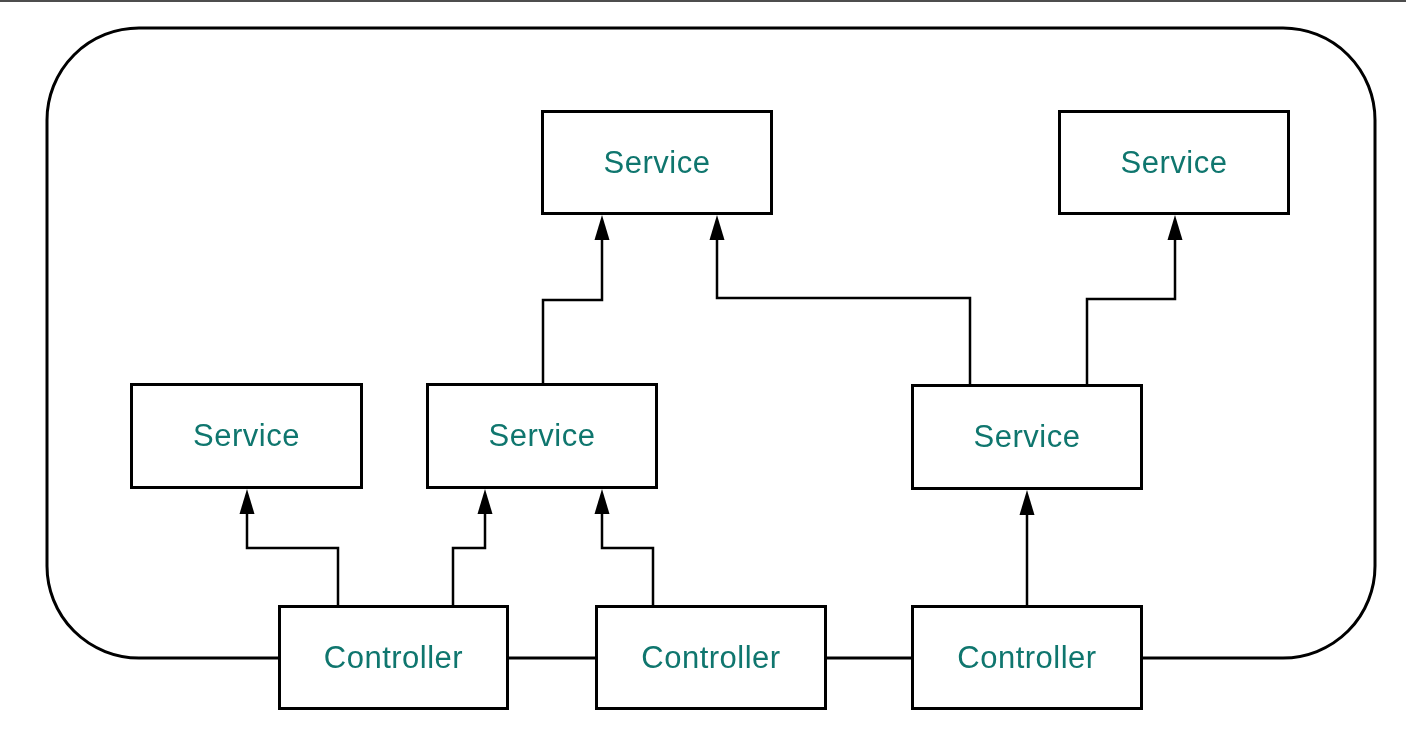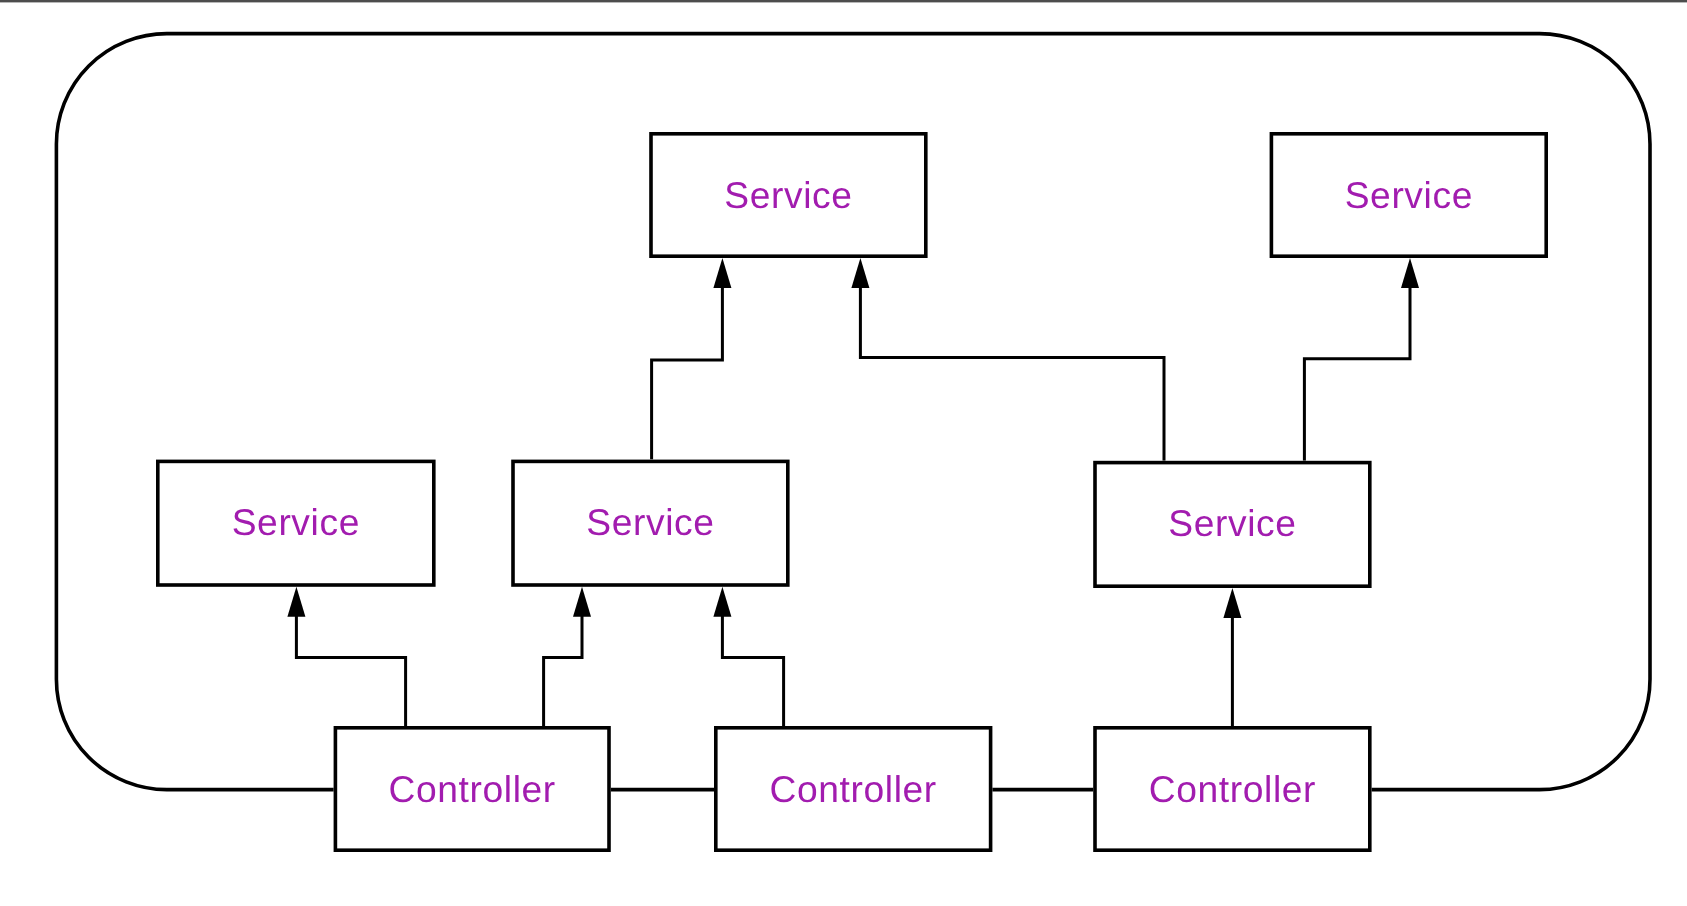--- a/index.html
+++ b/index.html
@@ -25,21 +25,21 @@
   }
   .node {
     position: absolute;
     box-sizing: border-box;
     background: #ffffff;
     border: 3px solid #000000;
     display: flex;
     align-items: center;
     justify-content: center;
     font-size: 31px;
-    color: #a21caf;
+    color: #0f766e;
     z-index: 1;
     letter-spacing: 0.5px;
     text-align: right;
   }
   #node-service-top-center { left: 541px; top: 110px; width: 232px; height: 105px; }
   #node-service-top-right  { left: 1058px; top: 110px; width: 232px; height: 105px; }
   #node-service-mid-left   { left: 130px; top: 383px; width: 233px; height: 106px; }
   #node-service-mid-center { left: 426px; top: 383px; width: 232px; height: 106px; }
   #node-service-mid-right  { left: 911px; top: 384px; width: 232px; height: 106px; }
   #node-controller-left    { left: 278px; top: 605px; width: 231px; height: 105px; }

